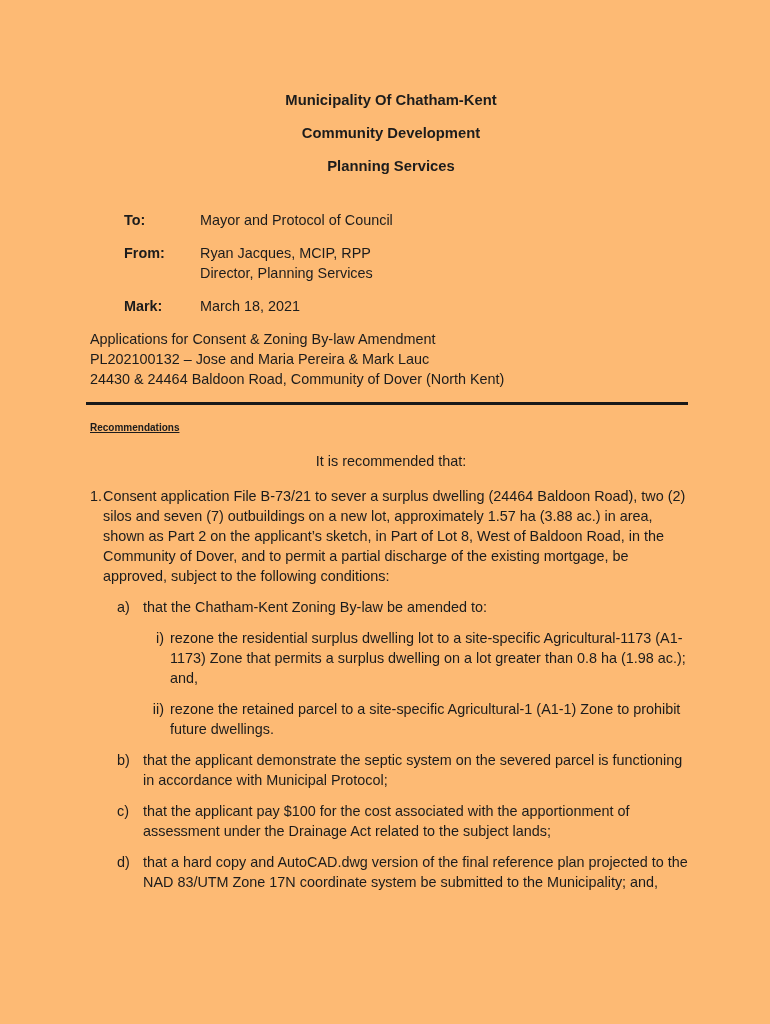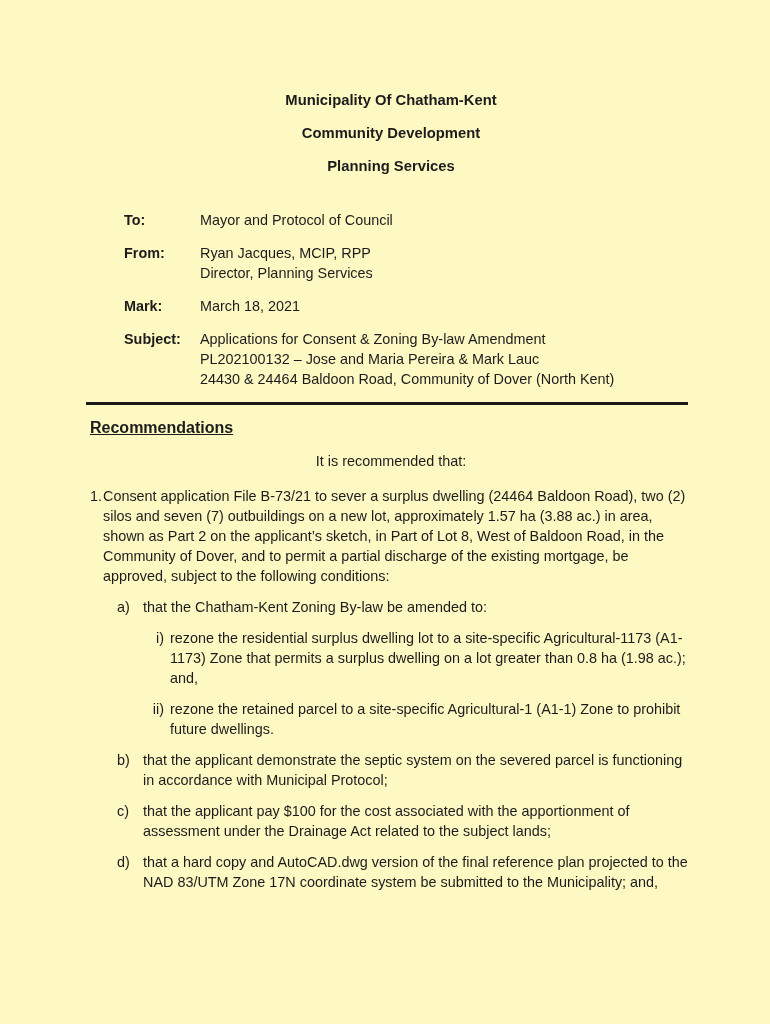--- a/index.html
+++ b/index.html
@@ -5,21 +5,21 @@
   html, body {
     margin: 0;
     padding: 0;
     background: #ffffff;
   }
   .page {
     position: relative;
     width: 770px;
     height: 1024px;
     box-sizing: border-box;
-    background: #fef9c3;
+    background: #fdba74;
     padding: 90px 78px 0 90px;
     font-family: "Liberation Sans", "DejaVu Sans", sans-serif;
     font-size: 14.4px;
     line-height: 20px;
     color: #1c1c1c;
     overflow: hidden;
   }
   .doc-header p {
     margin: 0 0 13px 0;
     text-align: center;
@@ -43,21 +43,21 @@
     flex: 1;
   }
   .rule {
     height: 2.5px;
     background: #191919;
     border: none;
     margin: 11px 4px 0 -4px;
   }
   .section-heading {
     margin: 13px 0 0 0;
-    font-size: 16px;
+    font-size: 10px;
     font-weight: bold;
     text-decoration: underline;
   }
   .intro {
     margin: 13px 0 15px 0;
     text-align: center;
   }
   .li {
     display: flex;
     margin: 0 0 11px 0;
@@ -103,21 +103,20 @@
     </div>
 
     <div class="field-row">
       <div class="field-label">Mark:</div>
       <div class="field-value">
         <div>March 18, 2021</div>
       </div>
     </div>
 
     <div class="field-row">
-      <div class="field-label">Subject:</div>
       <div class="field-value">
         <div>Applications for Consent &amp; Zoning By-law Amendment</div>
         <div>PL202100132 – Jose and Maria Pereira &amp; Mark Lauc</div>
         <div>24430 &amp; 24464 Baldoon Road, Community of Dover (North Kent)</div>
       </div>
     </div>
 
   </section>
 
   <div class="rule"></div>

